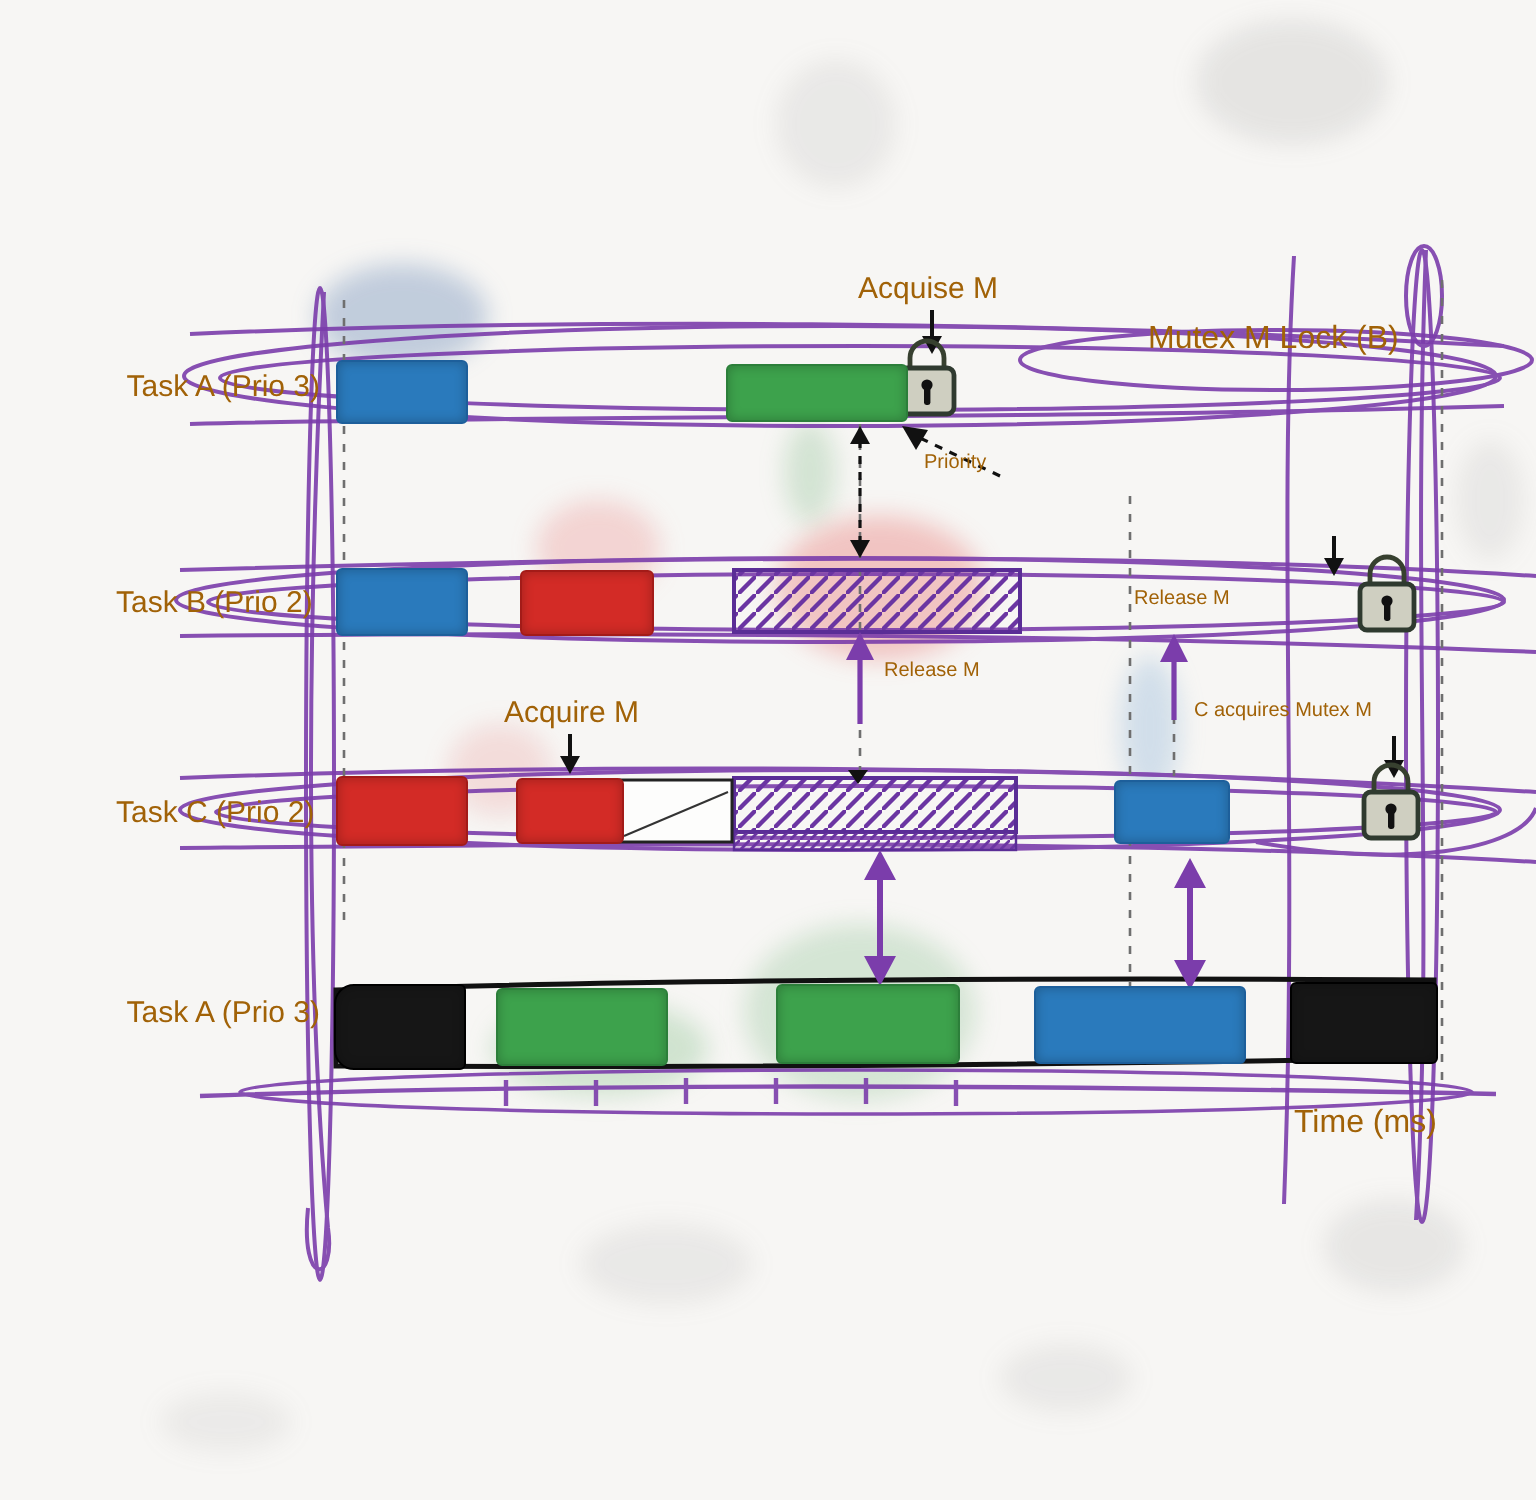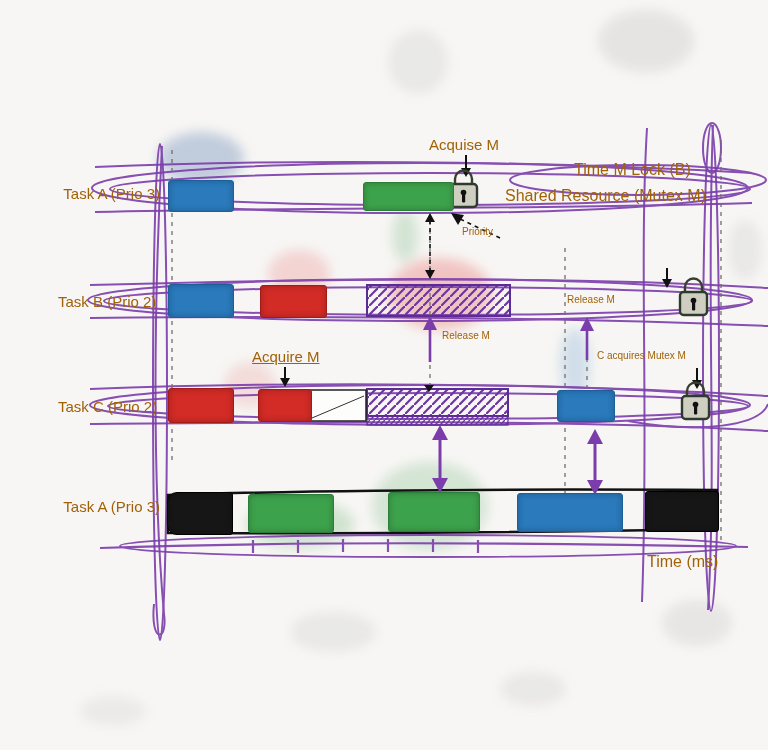--- a/index.html
+++ b/index.html
@@ -52,21 +52,21 @@
   .task-b{left:58px;top:293px;}
   .task-c{left:58px;top:398px;}
   .task-a2{left:50px;top:498px;width:110px;text-align:right;}
   .acquise{left:429px;top:136px;}
   .mlock{left:574px;top:161px;}
   .shared{left:505px;top:187px;}
   .priority{left:462px;top:226px;}
   .munlock{left:583px;top:256px;}
   .rel-inline{left:567px;top:294px;}
   .rel-mid{left:442px;top:330px;}
-  .acq-c{left:252px;top:348px;text-decoration:underline;}
+  .acq-c{left:252px;top:348px;}
   .c-acq{left:597px;top:350px;}
   .time{left:647px;top:553px;}
 </style>
 </head>
 <body>
 
 <div class="canvas">
 
   <div class="smudge s-blue1"></div>
   <div class="smudge s-green1"></div>
@@ -224,21 +224,20 @@
   <div class="blk green d-green2"></div>
   <div class="blk blue d-blue"></div>
   <div class="blk black d-black2"></div>
 
   <div class="lbl f15 task-a">Task A (Prio 3)</div>
   <div class="lbl f15 task-b">Task B (Prio 2)</div>
   <div class="lbl f15 task-c">Task C (Prio 2)</div>
   <div class="lbl f15 task-a2">Task A (Prio 3)</div>
 
   <div class="lbl f15 acquise">Acquise M</div>
-  <div class="lbl f16 mlock">Time M Lock (B)</div>
-  <div class="lbl f16 shared">Shared Resource (Mutex M)</div>
+  <div class="lbl f16 mlock">Mutex M Lock (B)</div>
   <div class="lbl f14 priority">Priority</div>
   <div class="lbl f14 rel-inline">Release M</div>
   <div class="lbl f14 rel-mid">Release M</div>
   <div class="lbl f15 acq-c">Acquire M</div>
   <div class="lbl f14 c-acq">C acquires Mutex M</div>
   <div class="lbl f16 time">Time (ms)</div>
 </div>
 
 </body></html>

